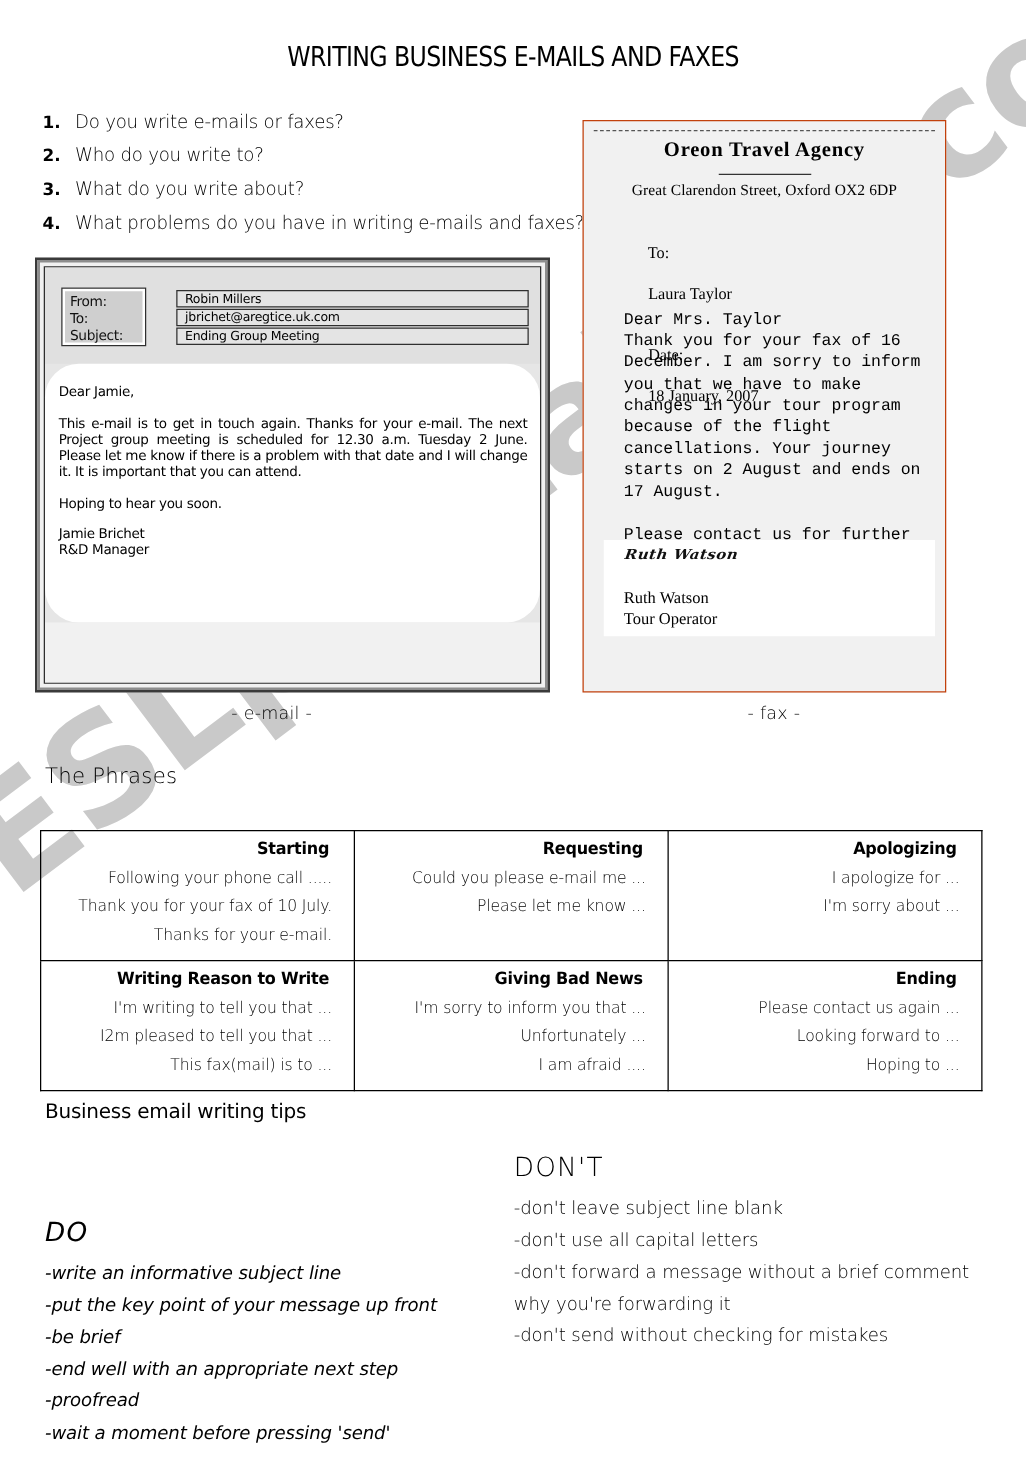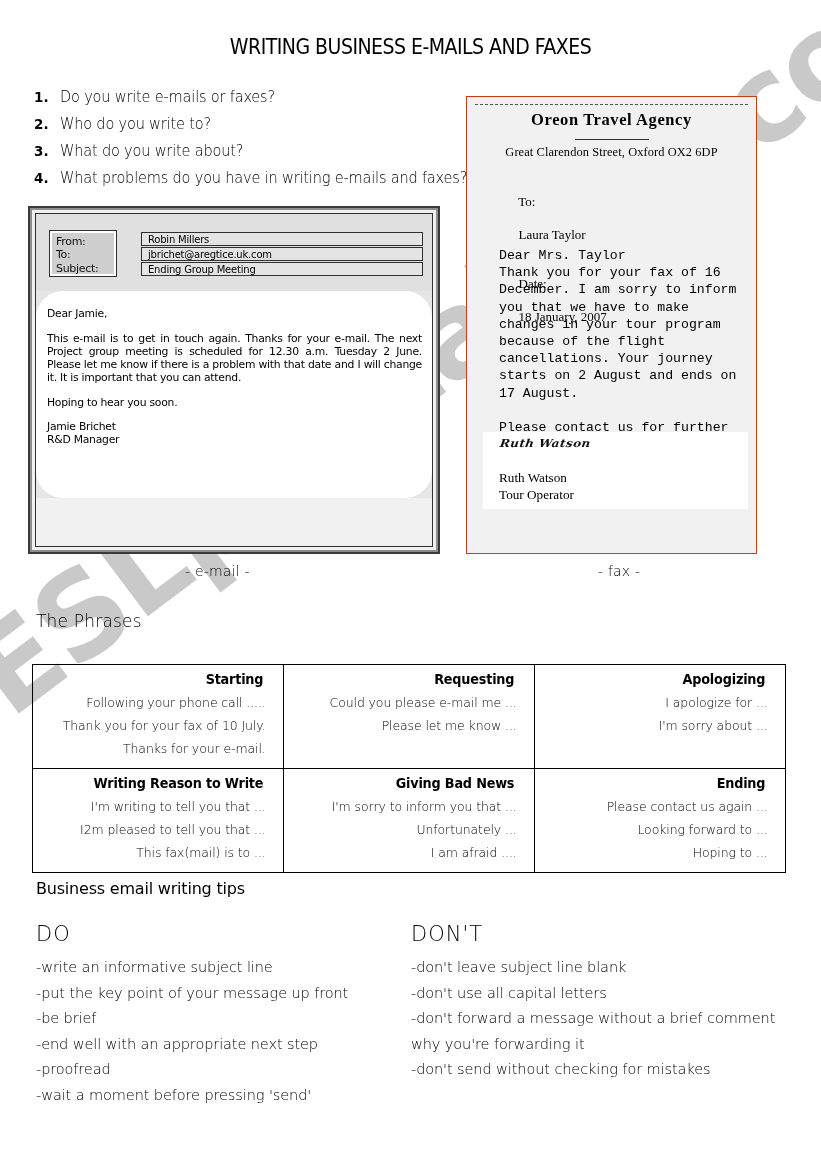--- a/index.html
+++ b/index.html
@@ -358,21 +358,21 @@
 
   
   #tips-heading {
     left: 36px;
     top: 879px;
     font-family: "DejaVu Sans", sans-serif;
     font-weight: 500;
     font-size: 16px;
     letter-spacing: -0.2px;
   }
-  #do-col  { left: 36px; top: 922px; width: 380px; }
+  #do-col  { left: 36px; top: 974px; width: 380px; font-style: italic; }
   #dont-col{ left: 411px; top: 922px; width: 400px; }
   .tips-title {
     font-family: "DejaVu Sans", sans-serif;
     font-weight: 300;
     font-size: 21px;
     letter-spacing: 1px;
     margin-bottom: 9px;
   }
   .tips-line {
     font-family: "DejaVu Sans", sans-serif;

